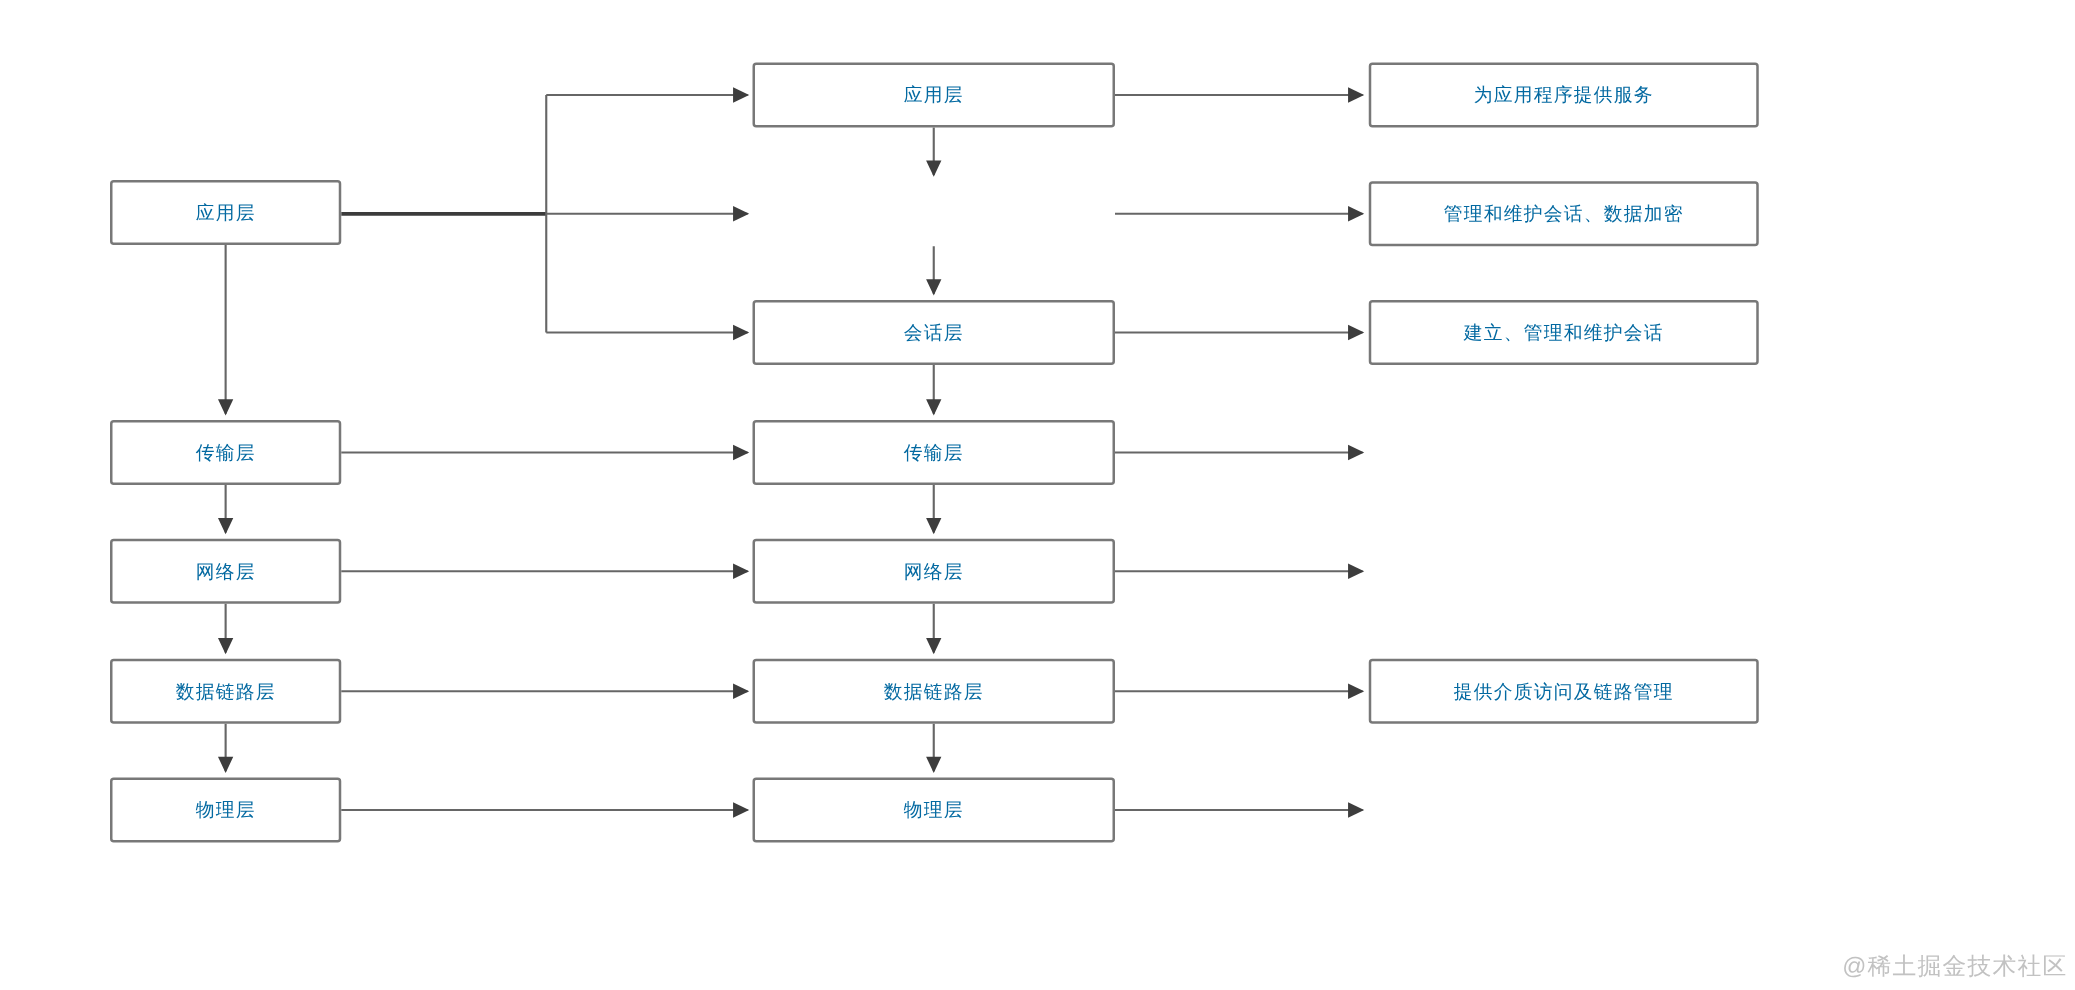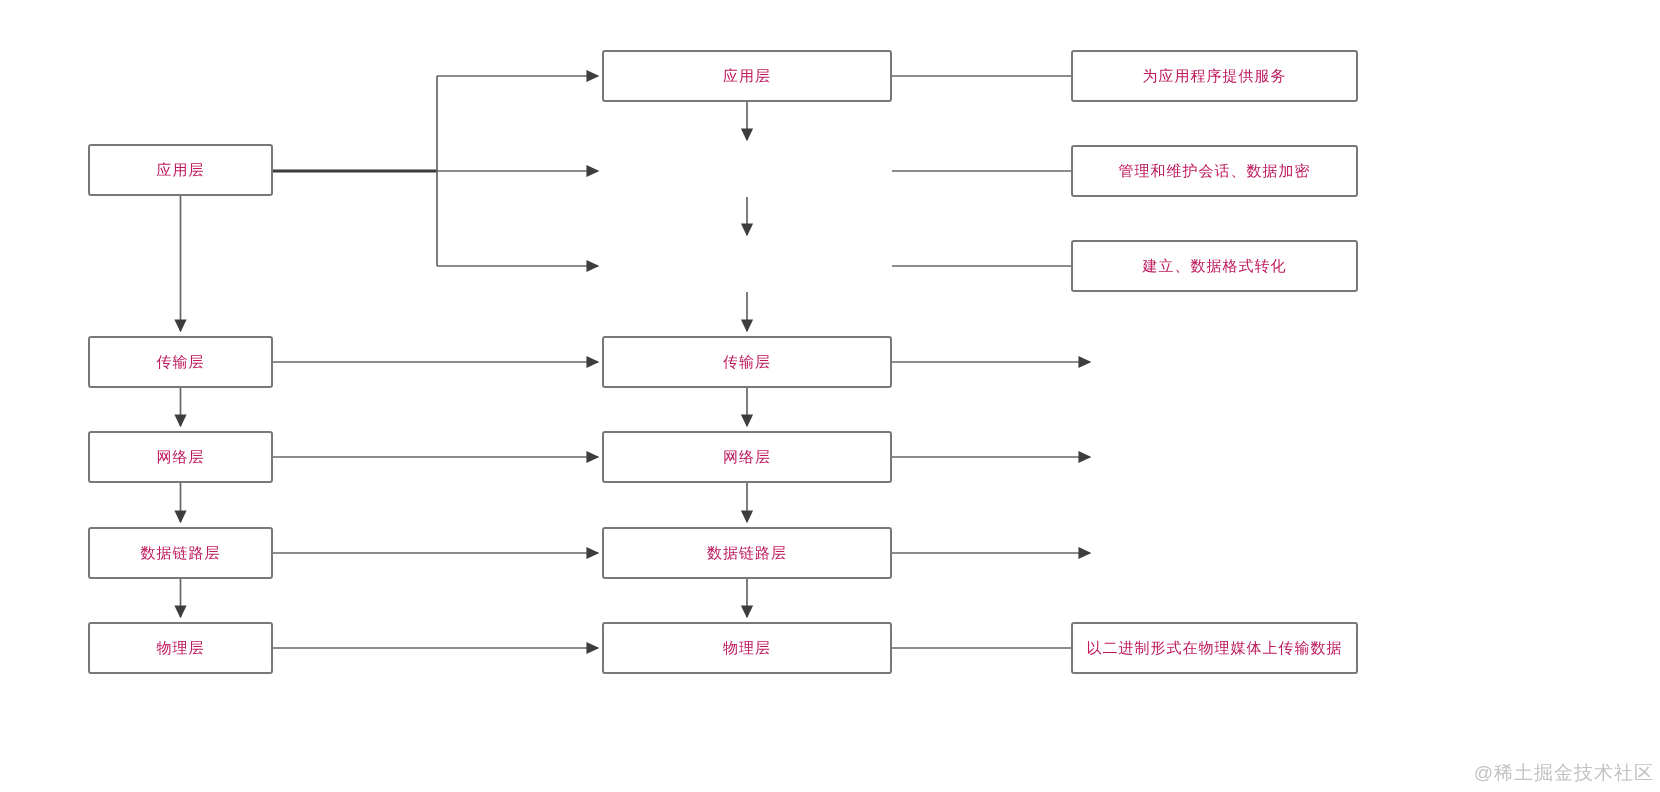--- a/index.html
+++ b/index.html
@@ -23,27 +23,27 @@
     position: absolute;
     box-sizing: border-box;
     height: 52px;
     background: #ffffff;
     border: 2px solid #787878;
     border-radius: 3px;
     display: flex;
     align-items: center;
     justify-content: center;
     font-size: 15px;
-    color: #be185d;
+    color: #0369a1;
     letter-spacing: 1px;
     white-space: nowrap;
   }
   .col-left  { left: 88px;   width: 185px; }
   .col-mid   { left: 602px;  width: 290px; }
-  .col-right { left: 1071px; width: 287px; }
+  .col-right { left: 1095px; width: 312px; }
   .watermark {
     position: absolute;
     right: 6px;
     bottom: 6px;
     font-size: 19px;
     color: #c2c2c2;
     letter-spacing: 1px;
   }
 </style>
 </head>
@@ -100,24 +100,25 @@
     </g>
   </svg>
 
   <div class="node col-left" style="top:144px">应用层</div>
   <div class="node col-left" style="top:336px">传输层</div>
   <div class="node col-left" style="top:431px">网络层</div>
   <div class="node col-left" style="top:527px">数据链路层</div>
   <div class="node col-left" style="top:622px">物理层</div>
 
   <div class="node col-mid" style="top:50px">应用层</div>
+  <div class="node col-mid" style="top:240px">会话层</div>
   <div class="node col-mid" style="top:336px">传输层</div>
   <div class="node col-mid" style="top:431px">网络层</div>
   <div class="node col-mid" style="top:527px">数据链路层</div>
   <div class="node col-mid" style="top:622px">物理层</div>
 
   <div class="node col-right" style="top:50px">为应用程序提供服务</div>
   <div class="node col-right" style="top:145px">管理和维护会话、数据加密</div>
-  <div class="node col-right" style="top:240px">建立、数据格式转化</div>
-  <div class="node col-right" style="top:622px">以二进制形式在物理媒体上传输数据</div>
+  <div class="node col-right" style="top:240px">建立、管理和维护会话</div>
+  <div class="node col-right" style="top:527px">提供介质访问及链路管理</div>
 
   <div class="watermark">@稀土掘金技术社区</div>
 </div>
 
 </body></html>

